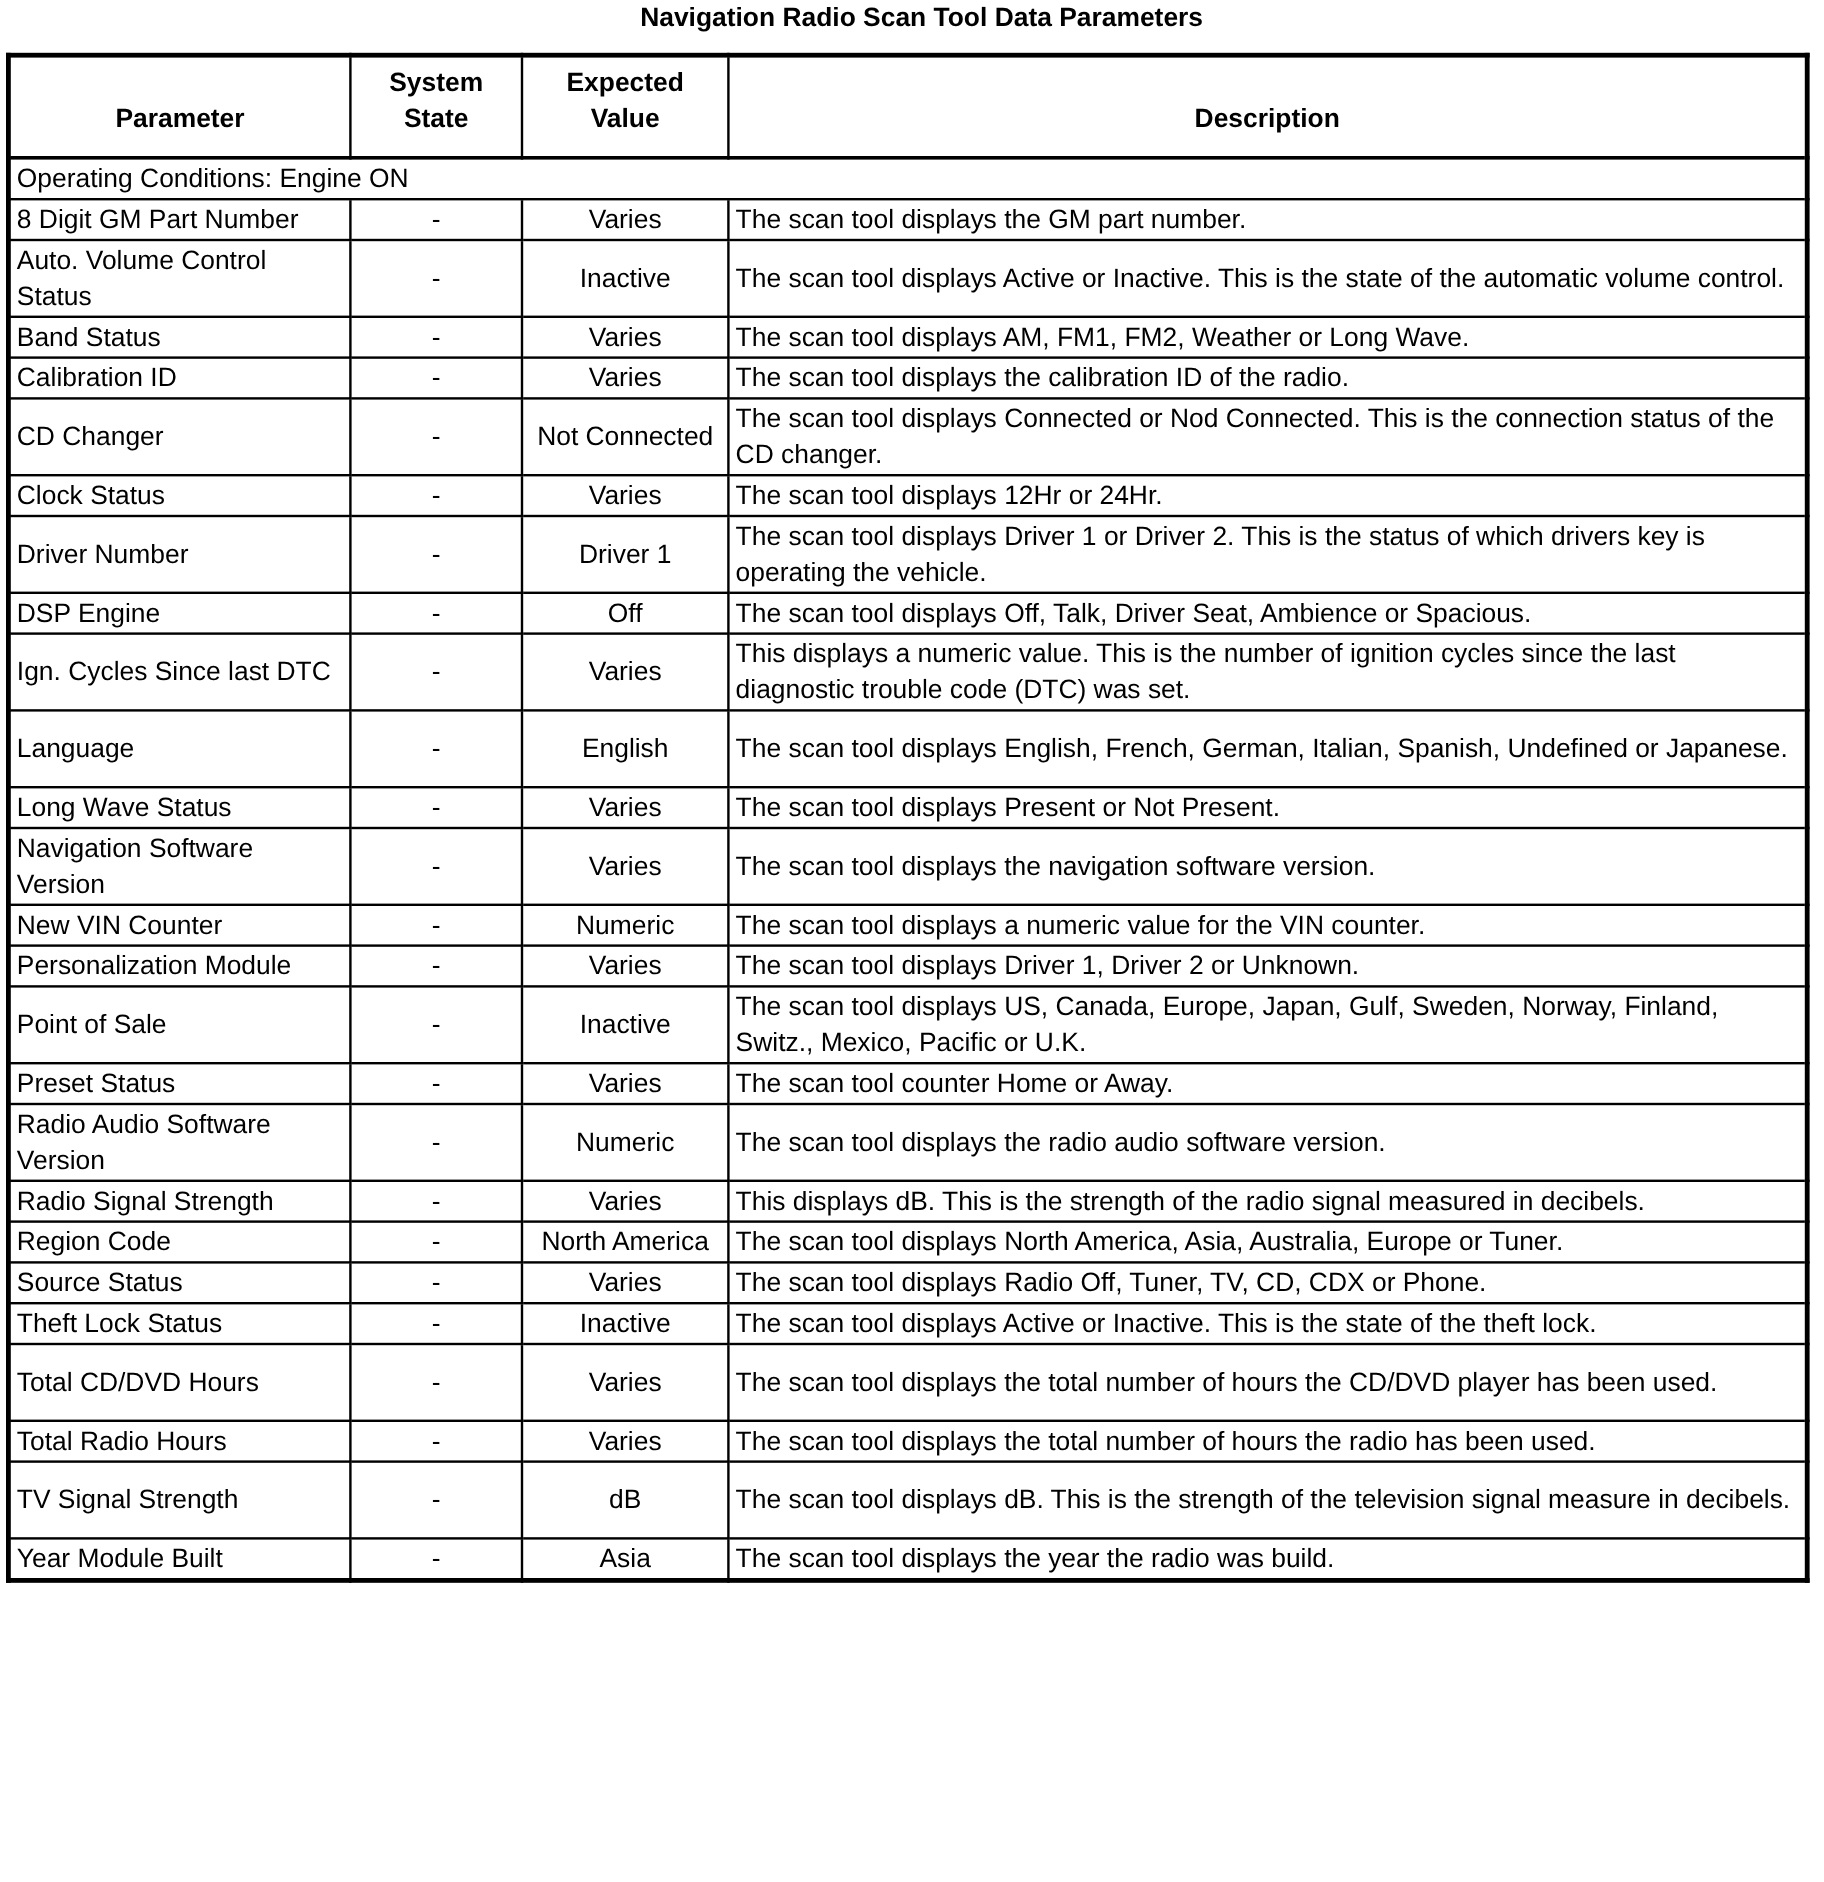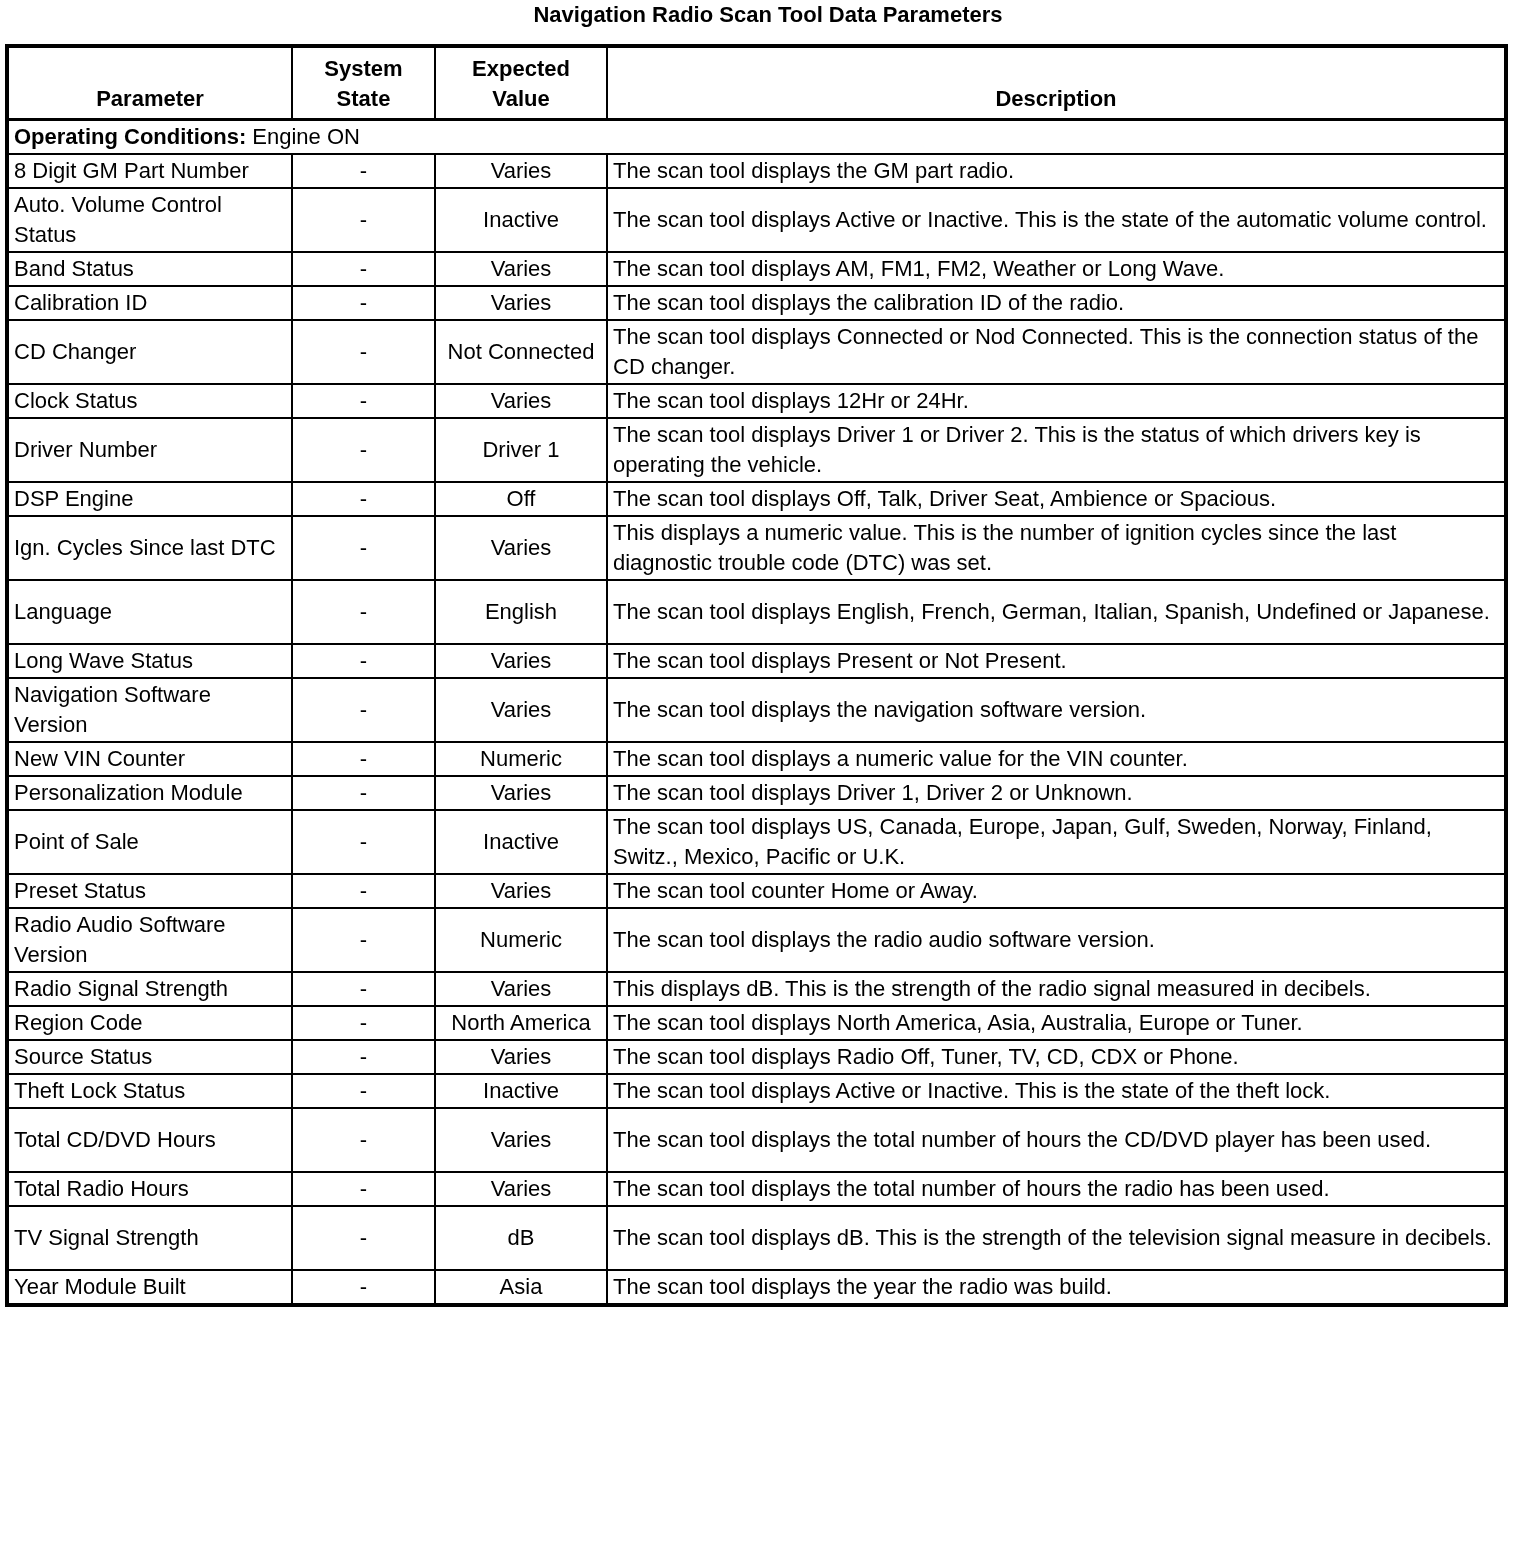--- a/index.html
+++ b/index.html
@@ -1,28 +1,28 @@
 <!DOCTYPE html>
 <html><head>
 <meta charset="utf-8">
 <style>
   html, body { margin: 0; padding: 0; background: #ffffff; }
   body { width: 1520px; height: 1568px; position: relative; font-family: "Liberation Sans", sans-serif; color: #000; }
   .title { position: absolute; top: 0; left: 12px; width: 1512px; text-align: center; font-weight: bold; font-size: 22px; line-height: 30px; }
   table.params { position: absolute; top: 44px; left: 5px; width: 1503px; border-collapse: collapse; border: 4px solid #000; table-layout: fixed; font-size: 22px; }
   table.params th, table.params td { border: 2px solid #000; padding: 0 5px; vertical-align: middle; line-height: 30px; }
-  table.params th { font-weight: bold; text-align: center; vertical-align: bottom; padding-bottom: 4px; height: 66px; }
+  table.params th { font-weight: bold; text-align: center; vertical-align: bottom; padding-bottom: 16px; height: 66px; }
   table.params thead tr { border-bottom: 3px solid #000; }
   col.c1 { width: 285px; } col.c2 { width: 143px; } col.c3 { width: 172px; } col.c4 { width: auto; }
   td.center { text-align: center; }
   td.desc { vertical-align: top; padding-top: 5px; padding-bottom: 5px; }
   tr.single td { height: 32px; }
   tr.double td { height: 62px; }
   tr.conditions td { height: 32px; }
-  .bold { font-weight: bold; }
+  .bold { font-weight: normal; }
 </style>
 </head>
 <body>
 
 <div class="title">Navigation Radio Scan Tool Data Parameters</div>
 
 <table class="params">
   <colgroup>
       <col class="c1">
       <col class="c2">
@@ -40,21 +40,21 @@
   <tbody id="table-body">
     <tr class="conditions">
       <td colspan="4">
         <span class="bold">Operating Conditions:</span><span> Engine ON</span>
       </td>
     </tr>
   <tr class="single">
         <td>8 Digit GM Part Number</td>
         <td class="center">-</td>
         <td class="center">Varies</td>
-        <td class="desc">The scan tool displays the GM part radio.</td>
+        <td class="desc">The scan tool displays the GM part number.</td>
       </tr>
       <tr class="double">
         <td>Auto. Volume Control Status</td>
         <td class="center">-</td>
         <td class="center">Inactive</td>
         <td class="desc">The scan tool displays Active or Inactive. This is the state of the automatic volume control.</td>
       </tr>
       <tr class="single">
         <td>Band Status</td>
         <td class="center">-</td>

